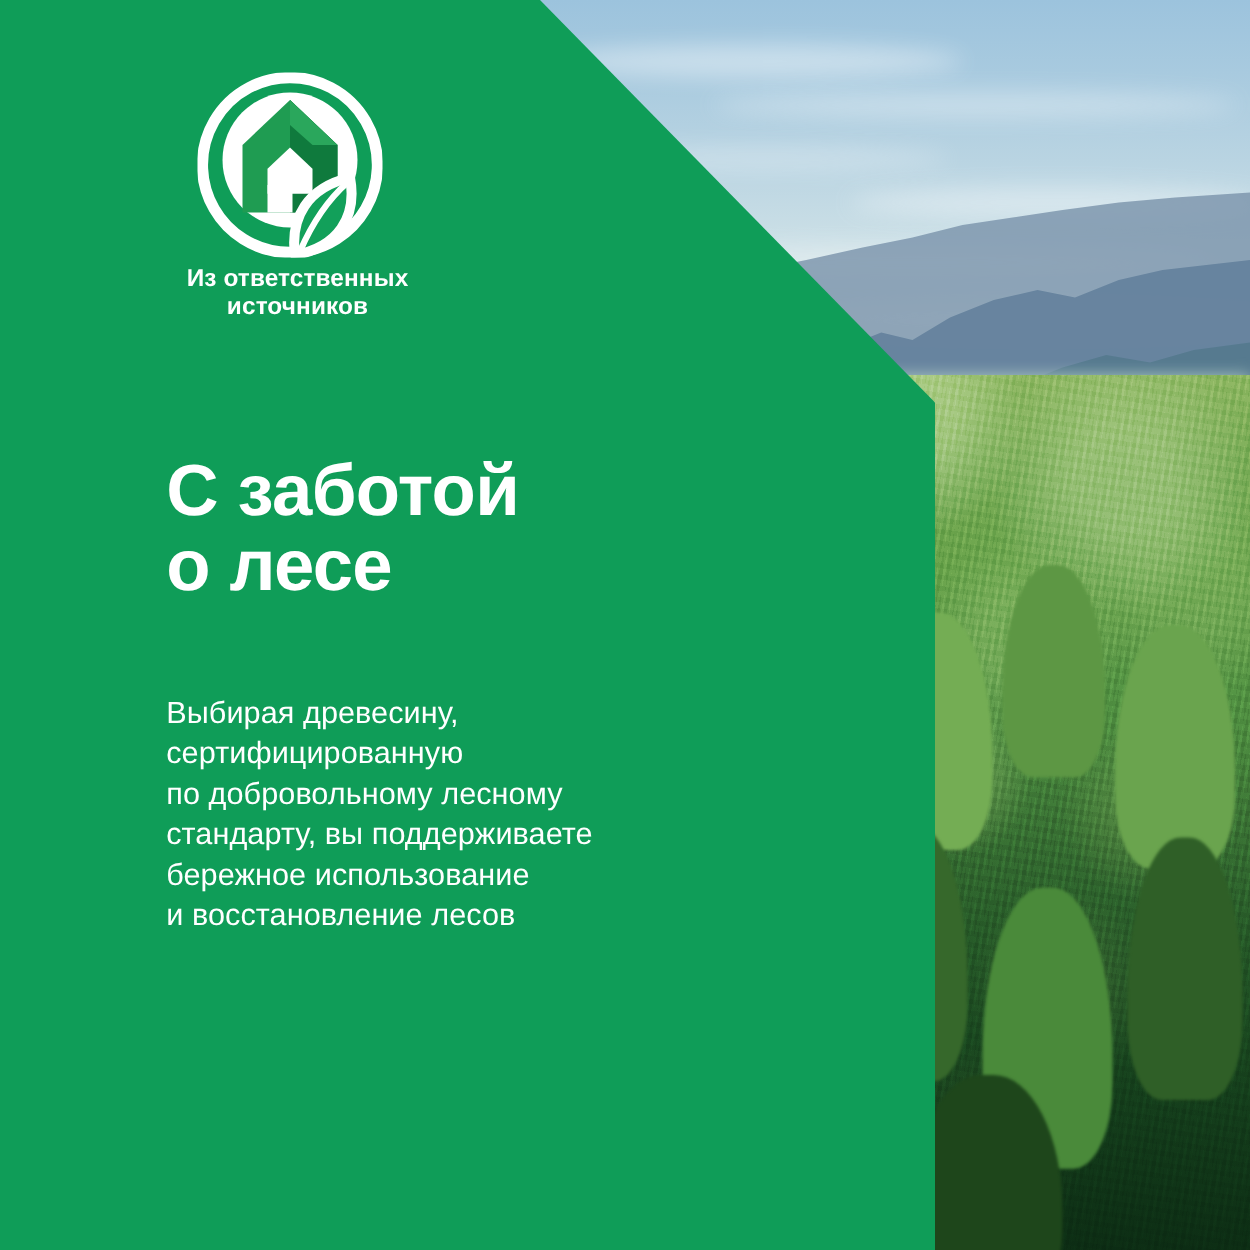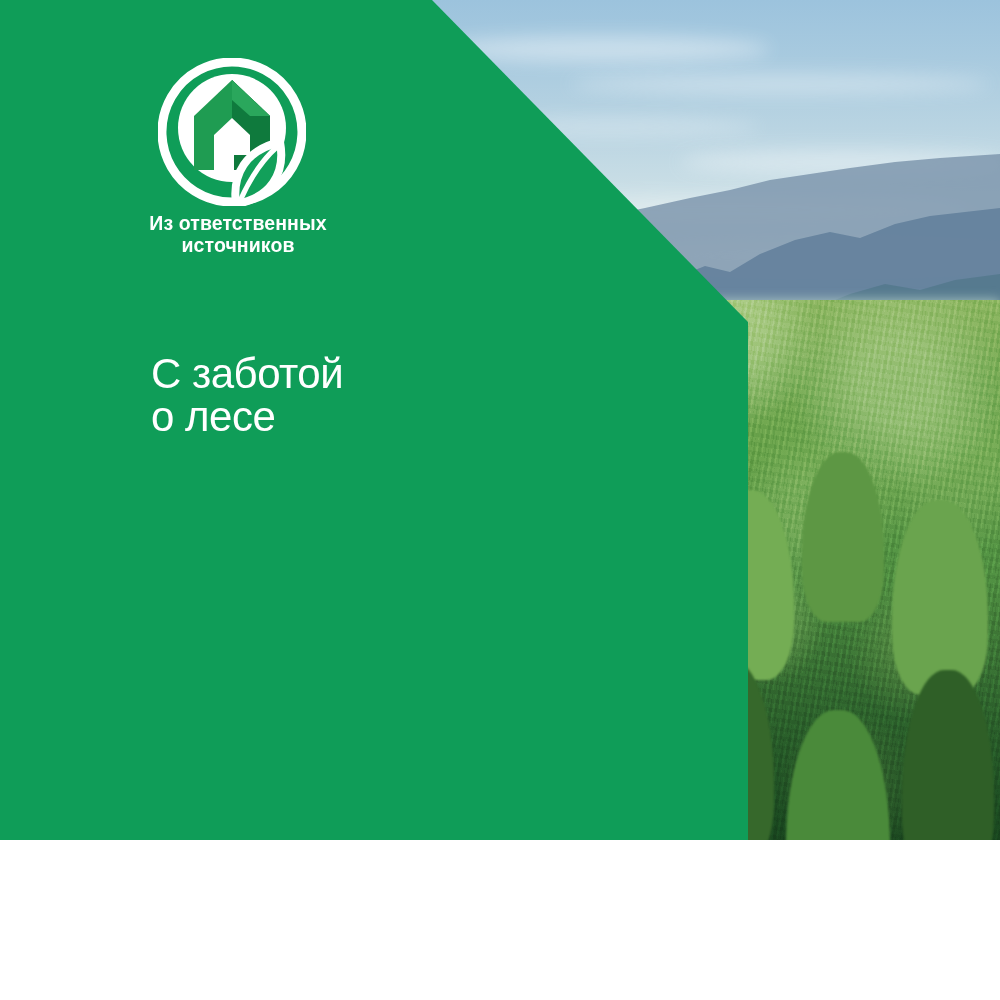--- a/index.html
+++ b/index.html
@@ -8,21 +8,21 @@
     padding: 0;
     background: #ffffff;
   }
   body {
     font-family: "Liberation Sans", "DejaVu Sans", sans-serif;
   }
 
   .poster {
     position: relative;
     width: 1000px;
-    height: 840px;
+    height: 1000px;
     overflow: hidden;
     background: #4d7c0f;
   }
 
   
   .photo {
     position: absolute;
     left: 430px;
     top: 0;
     width: 570px;
@@ -178,25 +178,25 @@
     color: #ffffff;
     font-size: 19.5px;
     font-weight: bold;
     line-height: 1.14;
     letter-spacing: .1px;
   }
 
   
   .headline {
     position: absolute;
-    left: 151px;
+    left: 133px;
     top: 324px;
     color: #ffffff;
-    font-size: 42px;
-    font-weight: normal;
+    font-size: 58px;
+    font-weight: bold;
     line-height: 1.03;
     letter-spacing: -0.5px;
     white-space: pre-line;
   }
 
   
   .bodycopy {
     position: absolute;
     left: 133px;
     top: 530px;
@@ -325,16 +325,22 @@
 
         <path d="M82,143 C92,120 104,102 120,88" fill="none" stroke="#ffffff" stroke-width="5" stroke-linecap="round"></path>
 
       </svg>
       <div class="emblem-caption">Из ответственных источников</div>
     </div>
 
     <h1 class="headline">С заботой
 о лесе</h1>
 
+    <p class="bodycopy">Выбирая древесину,
+сертифицированную
+по добровольному лесному
+стандарту, вы поддерживаете
+бережное использование
+и восстановление лесов</p>
 
 
   </div>
 </div>
 
 </body></html>

